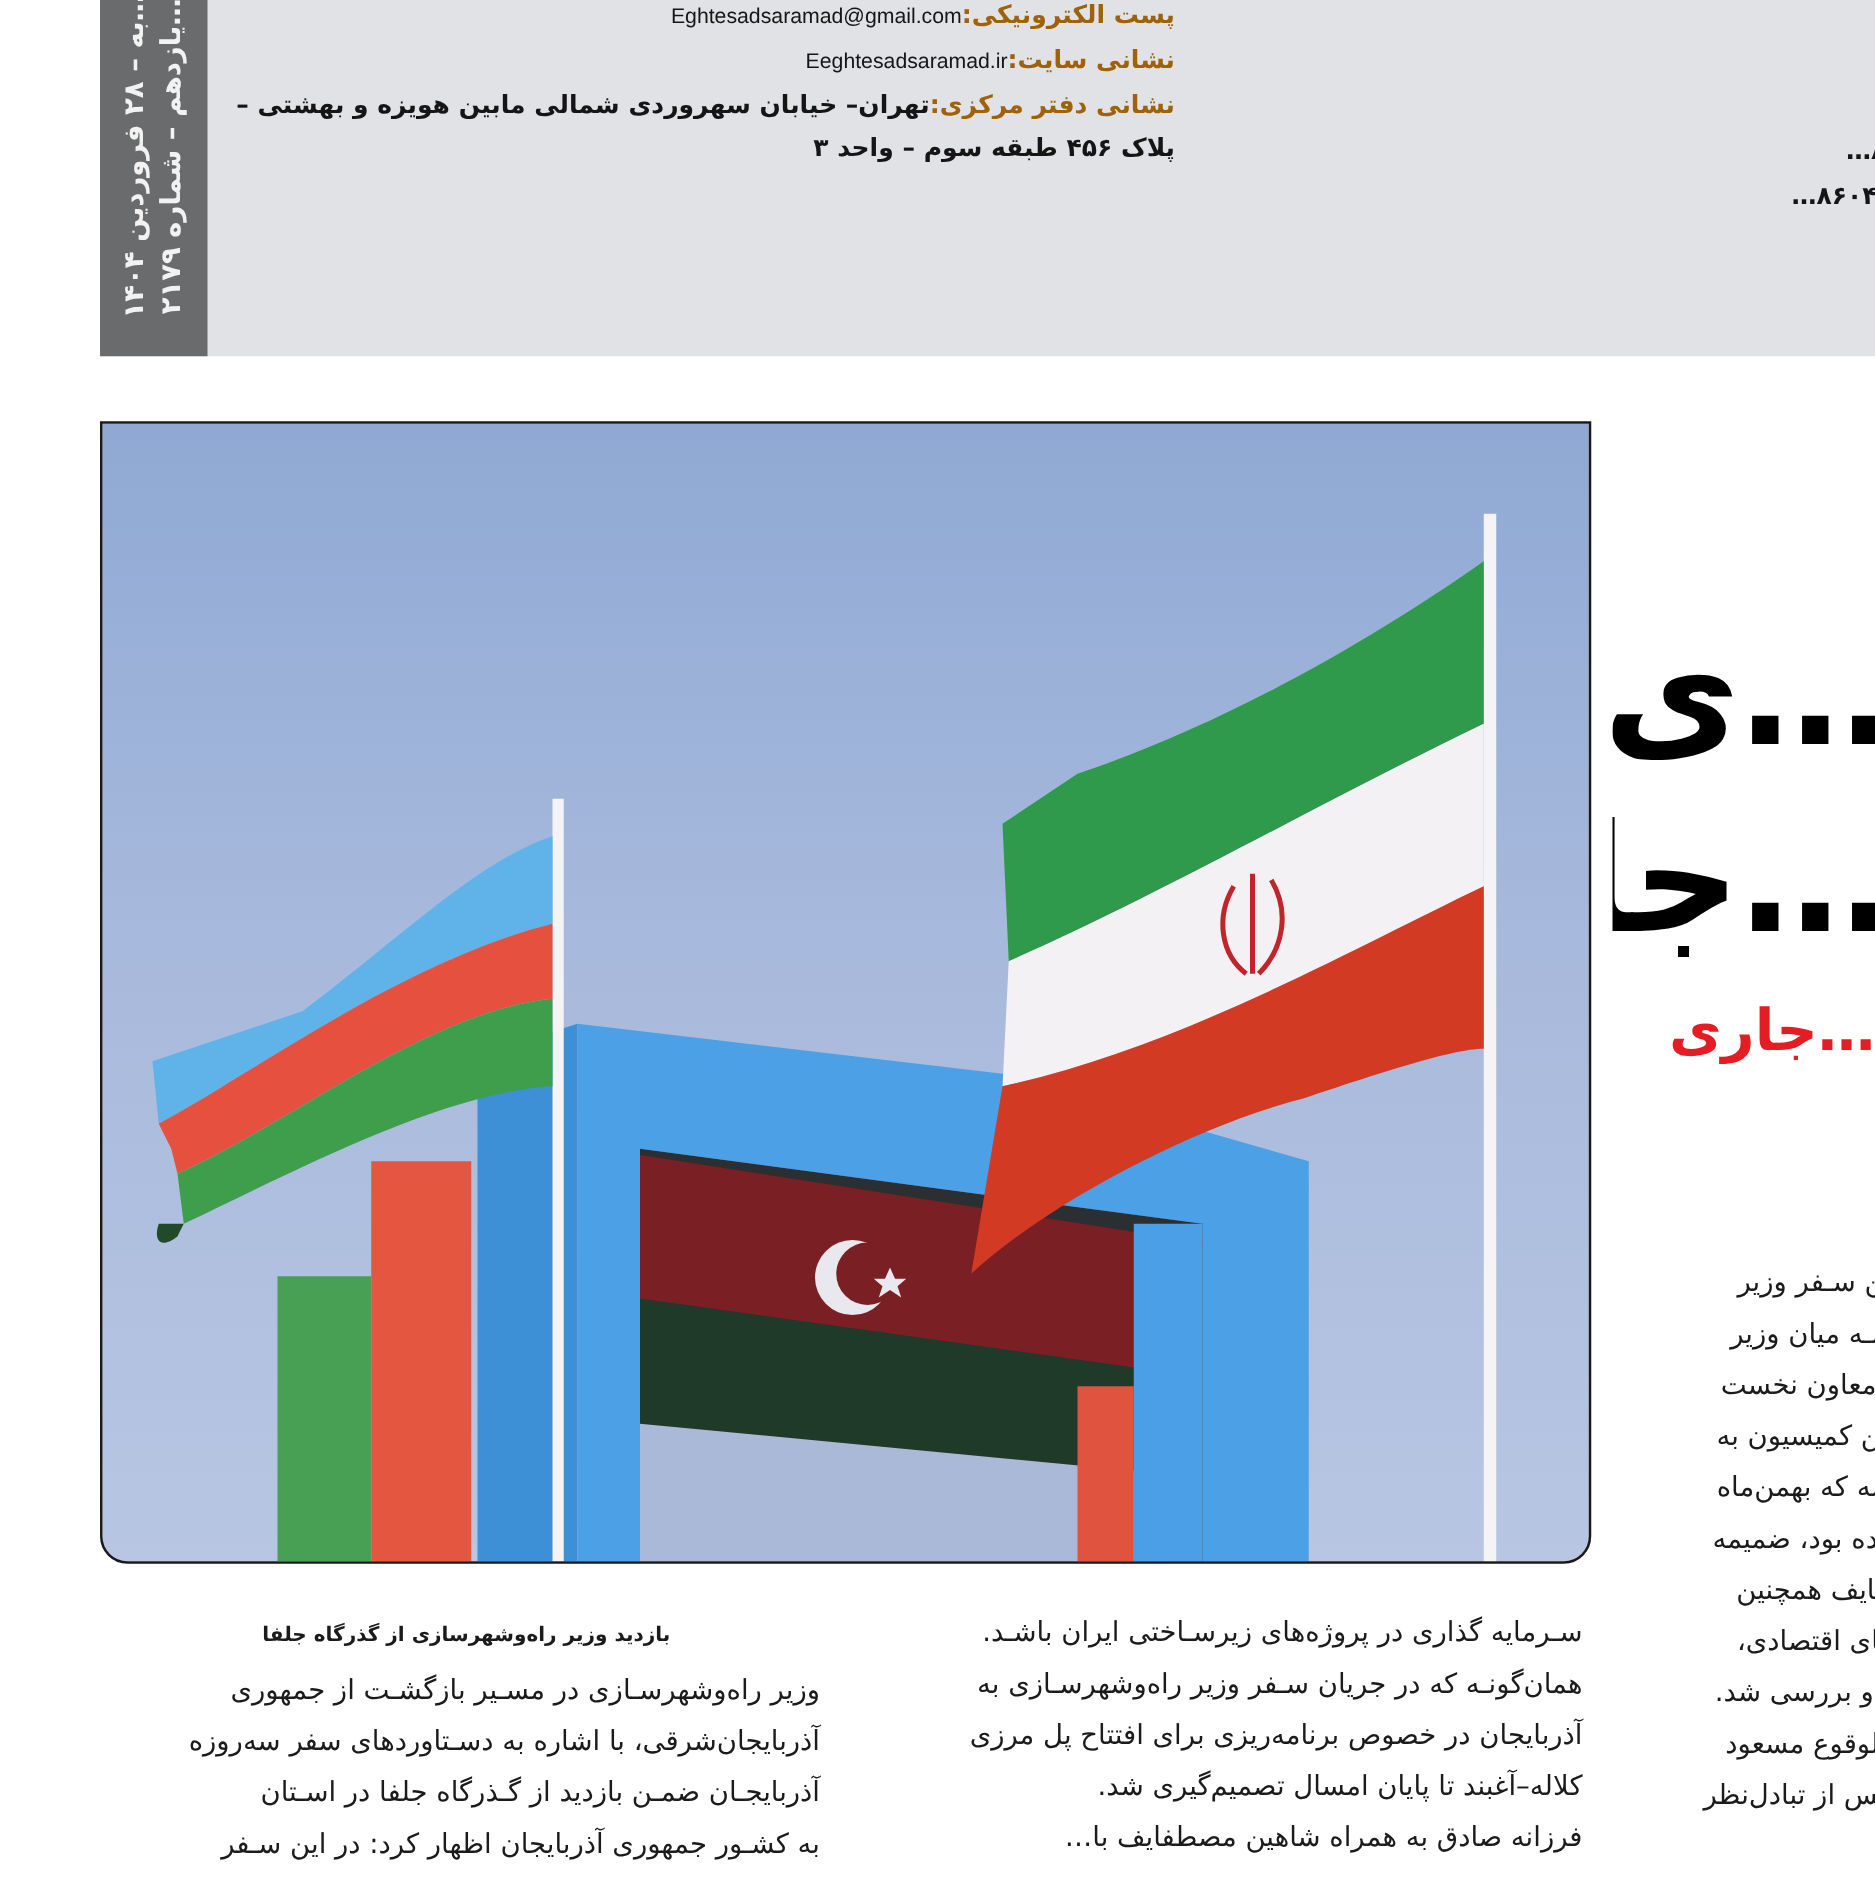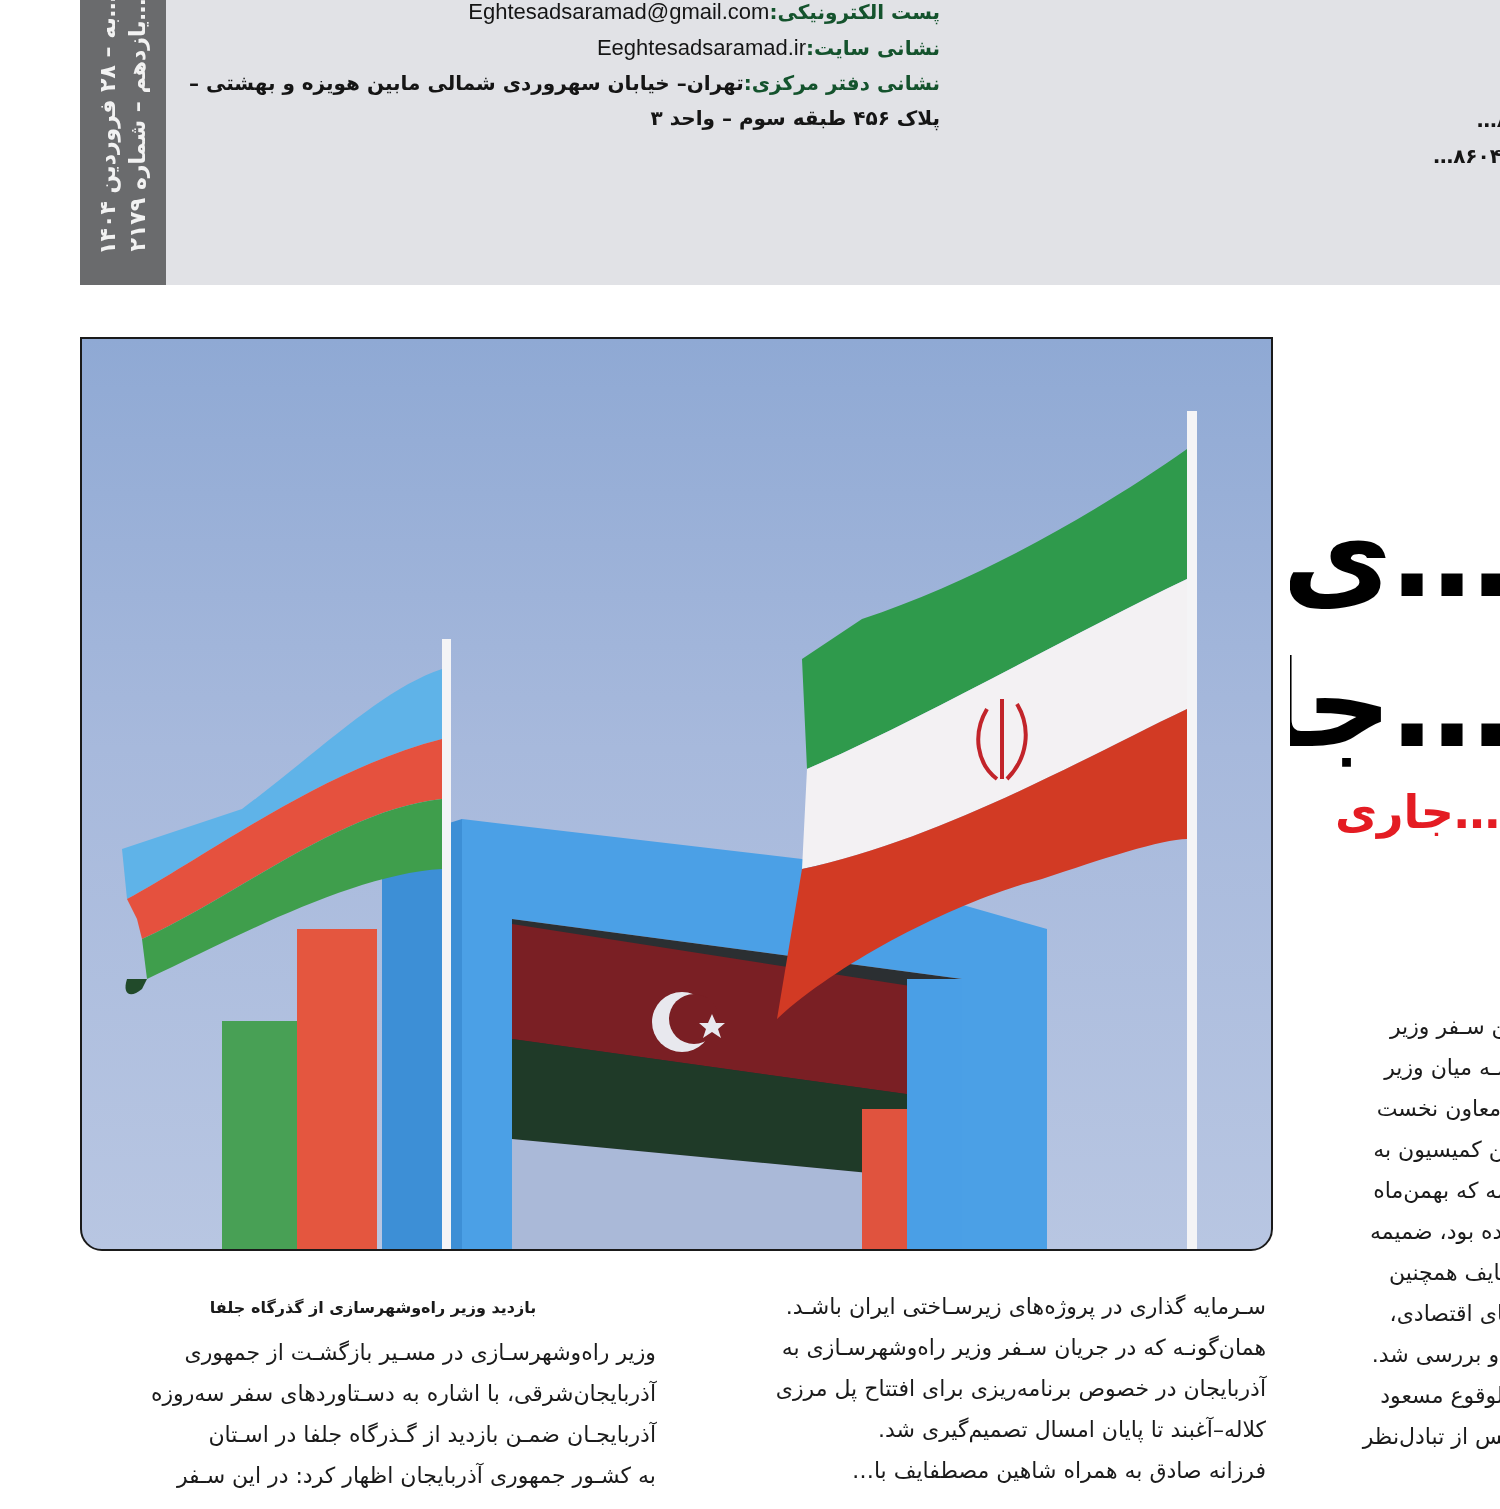--- a/index.html
+++ b/index.html
@@ -22,22 +22,22 @@
       position: absolute; left: 43px; top: 125px;
       transform: translate(-50%, -50%) rotate(-90deg);
       white-space: nowrap; color: #f2f2f2; font-size: 22px; font-weight: bold;
       direction: rtl; line-height: 30px; text-align: center;
     }
     .contact {
       position: absolute; right: 560px; top: -6px; width: 760px;
       direction: rtl; text-align: right; font-size: 20px; font-weight: bold;
       line-height: 35px; color: #151515;
     }
-    .contact .lbl { color: #14532d; }
-    .contact .ltr { font-weight: normal; font-family: "Liberation Sans", sans-serif; font-size: 22px; }
+    .contact .lbl { color: #a16207; }
+    .contact .ltr { font-weight: normal; font-family: "Liberation Sans", sans-serif; font-size: 17px; }
     .contact .row { white-space: nowrap; }
     .right-info {
       position: absolute; left: 1360px; top: -6px; width: 220px;
       direction: rtl; text-align: right; font-size: 20px; font-weight: bold;
       line-height: 36px; color: #151515;
     }
     .right-info div { white-space: nowrap; }
 
     
     .photo {
@@ -51,21 +51,21 @@
     .headline {
       position: absolute; left: 1290px; top: 480px; width: 210px; overflow: hidden;
       direction: rtl; text-align: right;
     }
     .headline .h1 {
       font-size: 120px; font-weight: bold; line-height: 150px; color: #000;
       white-space: nowrap; margin-right: -12px;
     }
     .headline .sub {
       font-size: 46px; font-weight: bold; color: #e41c23; line-height: 60px;
-      white-space: nowrap; margin-top: 2px;
+      white-space: nowrap; margin-top: 14px;
     }
 
     
     .col {
       position: absolute; direction: rtl; text-align: justify;
       font-size: 22px; line-height: 41px; color: #1b1b1b;
     }
     .col p { margin: 0; white-space: nowrap; text-align: right; }
     .col-right { left: 1310px; top: 1006px; width: 260px; }
     .col-mid { left: 700px; top: 1286px; width: 566px; }

